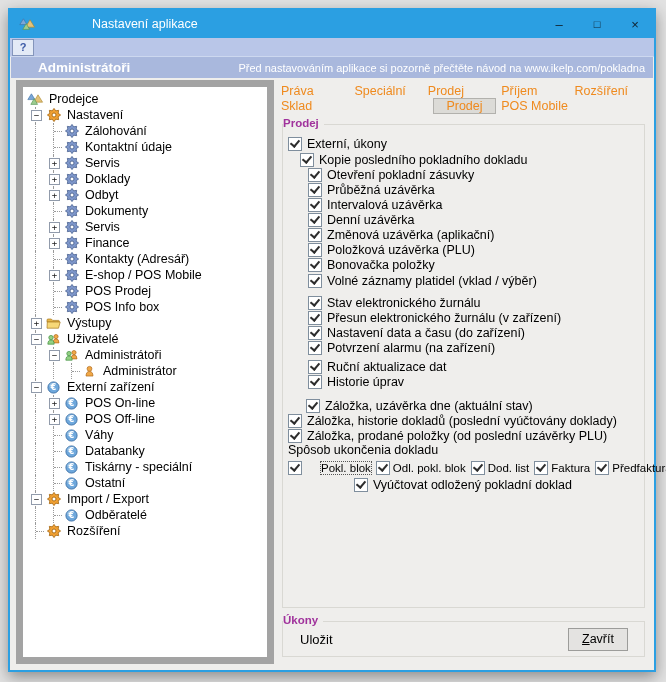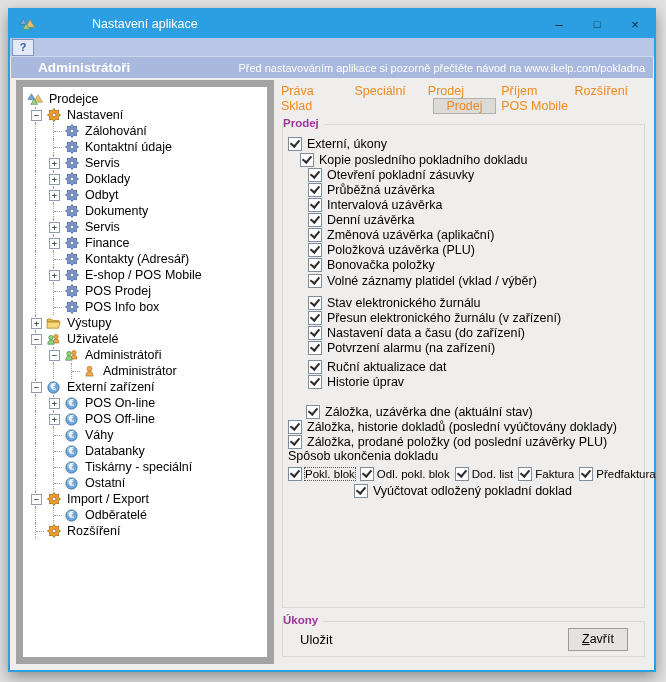--- a/index.html
+++ b/index.html
@@ -57,21 +57,21 @@
   .gmain{flex:1;padding:11px 6px 6px 5px;box-sizing:border-box;}
   .crow{height:15px;display:flex;align-items:center;white-space:nowrap;font-size:12.5px;color:#000;}
   .cbox{width:12px;height:12px;background:#fff;border:1px solid #7f8e9d;position:relative;flex:none;margin-right:5px;}
   .cbox.ck::after{content:'';position:absolute;left:3px;top:0px;width:4px;height:7px;
     border:solid #2d2d2d;border-width:0 2px 2px 0;transform:rotate(40deg);}
   .indent1{margin-left:20px;}
   .slabel{font-size:12.5px;height:15px;line-height:15px;}
   .inlinerow{display:flex;align-items:center;height:17px;font-size:11.5px;white-space:nowrap;}
   .inlinerow .ditem{display:flex;align-items:center;margin-right:5px;}
   .inlinerow .cbox{margin-right:3px;}
-  .ditem.focus .dlabel{outline:1px dotted #555;outline-offset:0px;}
+  .ditem.focus .dlabel{outline:1px dotted #555;outline-offset:0px;margin-left:16px;}
   .gactions{height:34px;margin:13px 3px 7px 1px;flex:none;display:flex;align-items:center;}
   .savelink{margin-left:17px;font-size:13px;color:#000;cursor:default;}
   .closebtn{margin-left:auto;margin-right:16px;width:58px;height:21px;background:#e4e3e1;
     border:1px solid #9c9c9a;font-size:12.5px;font-family:inherit;color:#000;
     display:flex;align-items:center;justify-content:center;cursor:default;}
 </style>
 </head>
 <body>
 
 <div class="window">
@@ -519,21 +519,21 @@
               <span>Potvrzení alarmu (na zařízení)</span>
             </div>
             <div class="crow indent1" style="margin-top: 4px;">
               <span class="cbox ck"></span>
               <span>Ruční aktualizace dat</span>
             </div>
             <div class="crow indent1">
               <span class="cbox ck"></span>
               <span>Historie úprav</span>
             </div>
-            <div class="crow" style="margin-top: 15px; padding-left: 18px;">
+            <div class="crow" style="margin-top: 9px; padding-left: 18px;">
               <span class="cbox ck"></span>
               <span>Záložka, uzávěrka dne (aktuální stav)</span>
             </div>
             <div class="crow">
               <span class="cbox ck"></span>
               <span>Záložka, historie dokladů (poslední vyúčtovány doklady)</span>
             </div>
             <div class="crow">
               <span class="cbox ck"></span>
               <span>Záložka, prodané položky (od poslední uzávěrky PLU)</span>

